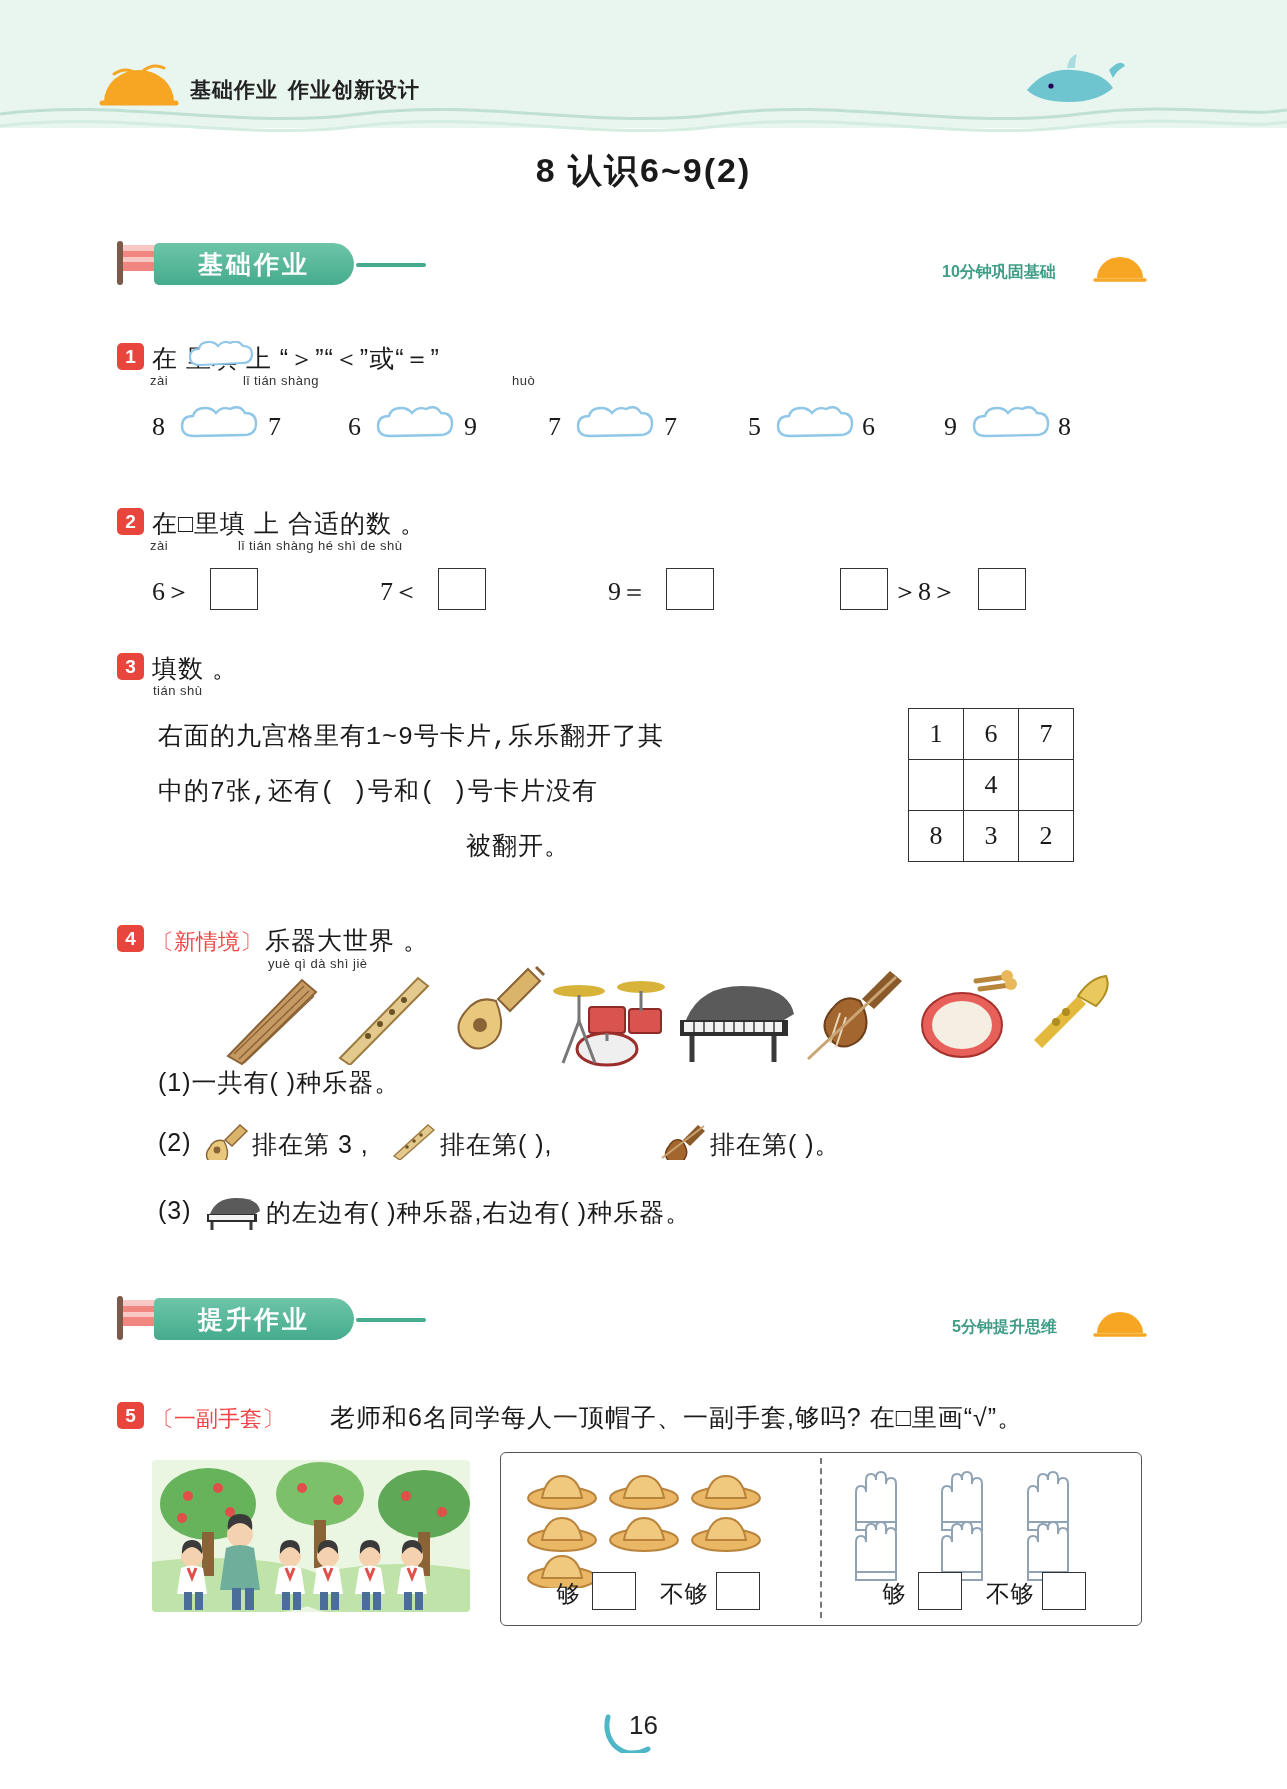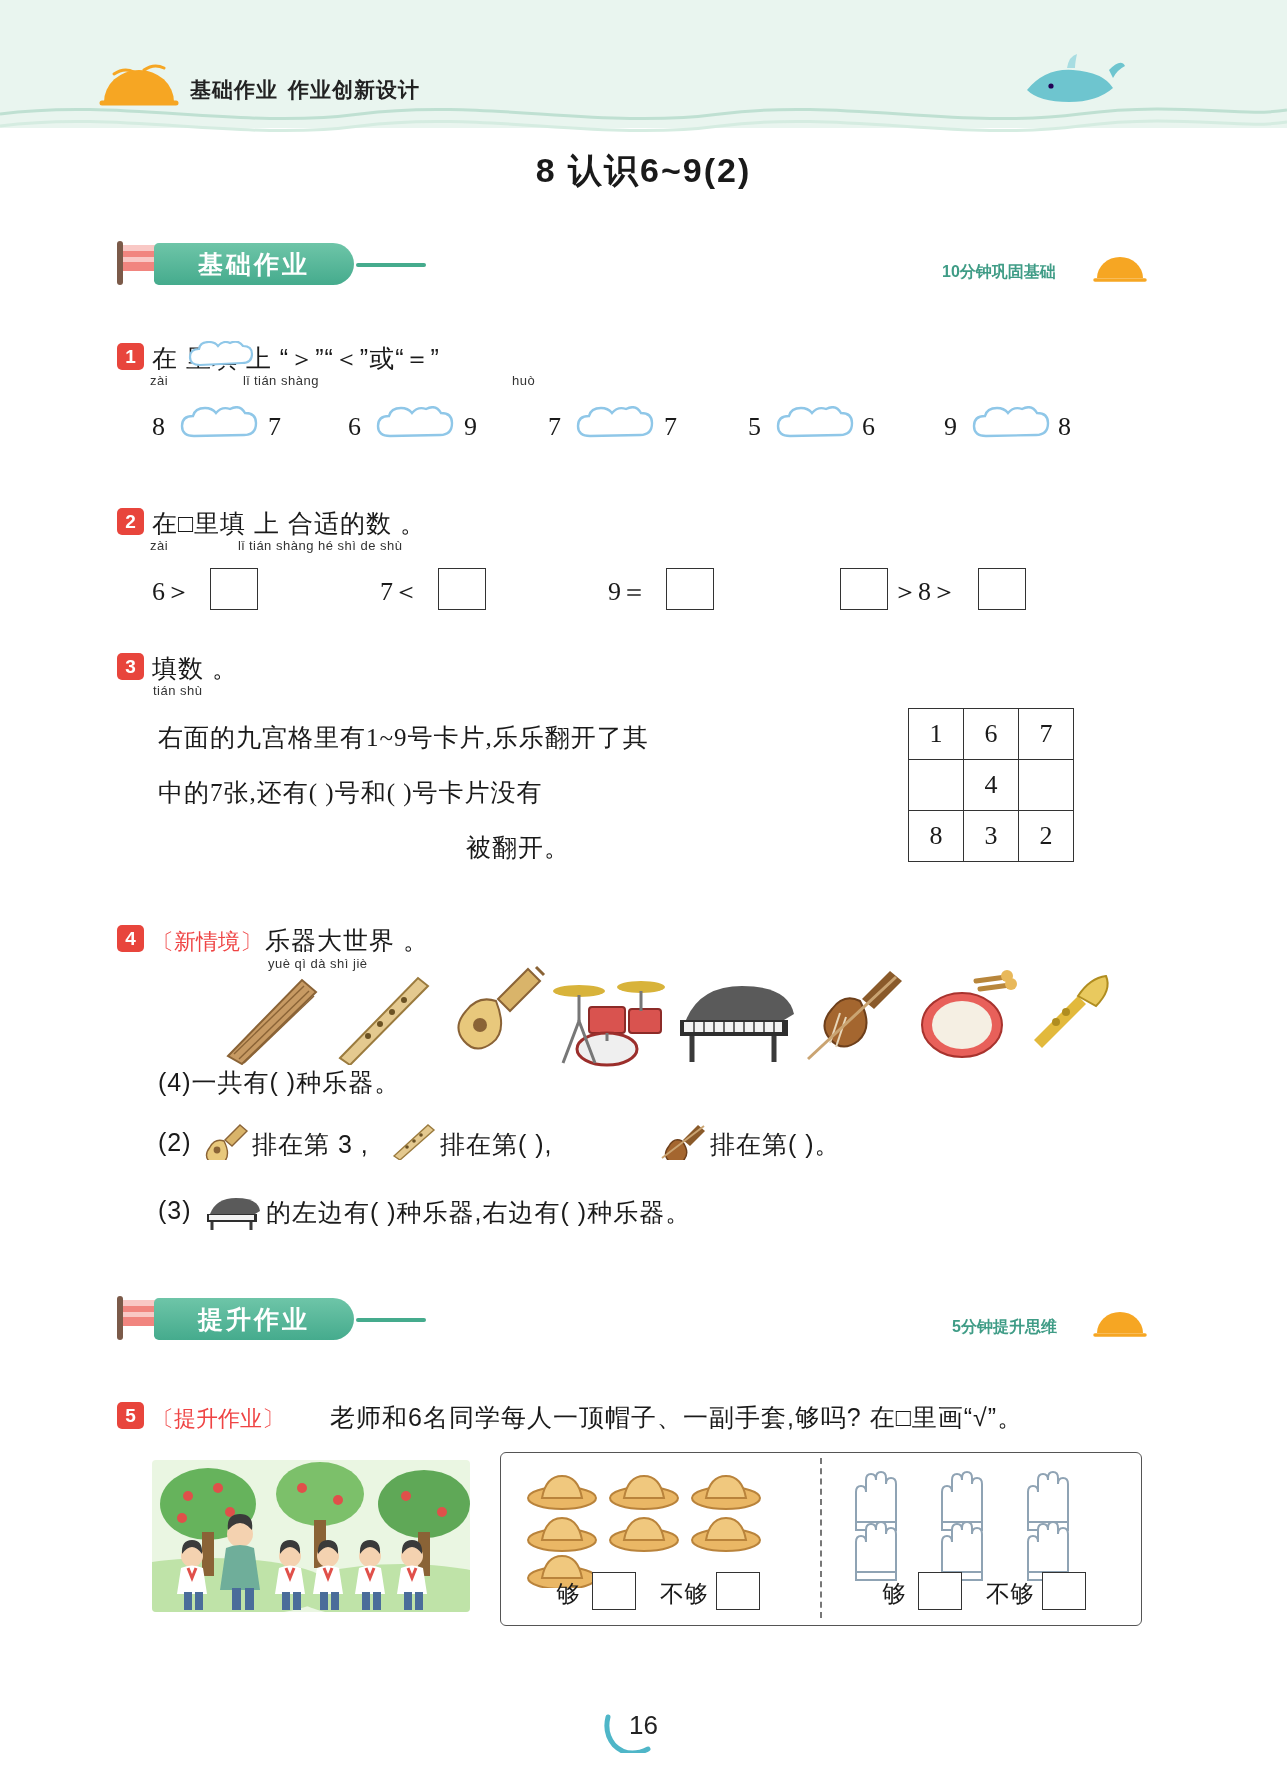--- a/index.html
+++ b/index.html
@@ -87,21 +87,21 @@
   }
   
   .sqbox{
     position:absolute;width:46px;height:40px;border:1.6px solid #333;
     background:#fff;
   }
   .sym{position:absolute;font-size:26px;font-family:"Liberation Serif",serif;}
   
   .para{
     position:absolute;font-size:25px;line-height:56px;letter-spacing:1px;
-    font-family:Liberation Serif, serif;
+    font-family:Liberation Mono, monospace;
   }
   .grid9{
     position:absolute;border:1.6px solid #333;
     border-collapse:collapse;
   }
   .grid9 td{
     width:52px;height:48px;border:1.6px solid #333;text-align:center;
     font-size:26px;font-family:"Liberation Serif",serif;
   }
   .tag{
@@ -322,21 +322,21 @@
   <circle cx="97" cy="13" r="6" fill="#e8b85a"></circle>
   <circle cx="101" cy="21" r="6" fill="#e8b85a"></circle>
 </svg>
 <svg class="instr-row" style="left:1020px;top:968px;width:100px;height:95px;" viewBox="0 0 100 95">
   <path d="M14,72 L58,28 L66,36 L22,80 Z" fill="#e2b93c"></path>
   <path d="M58,28 q12,-18 28,-20 q6,14 -10,30 Z" fill="#e9c95e" stroke="#b08d20" stroke-width="2"></path>
   <circle cx="36" cy="54" r="4" fill="#b08d20"></circle>
   <circle cx="46" cy="44" r="4" fill="#b08d20"></circle>
 </svg>
 
-<div class="qtext" style="left:158px;top:1066px;">(4)一共有(        )种乐器。</div>
+<div class="qtext" style="left:158px;top:1066px;">(1)一共有(        )种乐器。</div>
 
 <div class="qtext" style="left:158px;top:1128px;">(2)</div>
 <svg style="position:absolute;left:202px;top:1122px;width:48px;height:38px;" viewBox="0 0 48 38">
   <path d="M38,3 L45,9 L30,24 L23,18 Z" fill="#d9b46a" stroke="#8a6336" stroke-width="1.4"></path>
   <path d="M22,19 q-9,-3 -14,6 q-7,9 0,15 q7,7 14,0 q7,-7 0,-21 Z" fill="#e8c87c" stroke="#8a6336" stroke-width="1.4"></path>
   <circle cx="15" cy="28" r="3.4" fill="#8a6336"></circle>
 </svg>
 <div class="qtext" style="left:252px;top:1128px;">排在第 3 ,</div>
 <svg style="position:absolute;left:390px;top:1122px;width:48px;height:38px;" viewBox="0 0 48 38">
   <path d="M4,34 L38,3 L44,8 L10,38 Z" fill="#e4c98f" stroke="#9b7b3e" stroke-width="1.4"></path>
@@ -373,21 +373,21 @@
     </div>
   <div class="tailline"></div>
 </div>
 <div class="banner-note" style="left:952px;top:1317px;">5分钟提升思维</div>
 <svg class="banner-sun" style="left:1092px;top:1309px;" viewBox="0 0 56 30">
   <path d="M5,24 A23,21 0 0 1 51,24 Z" fill="#f6a623"></path>
   <path d="M3,26 h50" stroke="#f6a623" stroke-width="3.5" stroke-linecap="round"></path>
 </svg>
 
 <div class="qnum" style="left:117px;top:1402px;">5</div>
-<div class="tag" style="left:152px;top:1404px;">〔提升作业〕</div>
+<div class="tag" style="left:152px;top:1404px;">〔一副手套〕</div>
 <div class="qtext" style="left:330px;top:1401px;">老师和6名同学每人一顶帽子、一副手套,够吗? 在□里画“√”。</div>
 
 <svg class="photo" style="left:152px;top:1460px;width:318px;height:152px;" viewBox="0 0 318 152">
   <rect width="318" height="152" fill="#eaf6e2"></rect>
   <ellipse cx="60" cy="128" rx="120" ry="30" fill="#bfe3a8"></ellipse>
   <ellipse cx="250" cy="132" rx="110" ry="28" fill="#bfe3a8"></ellipse>
 
   <g>
     <ellipse cx="56" cy="44" rx="48" ry="36" fill="#66b35c"></ellipse>
     <rect x="50" y="72" width="12" height="44" fill="#8a6336"></rect>

